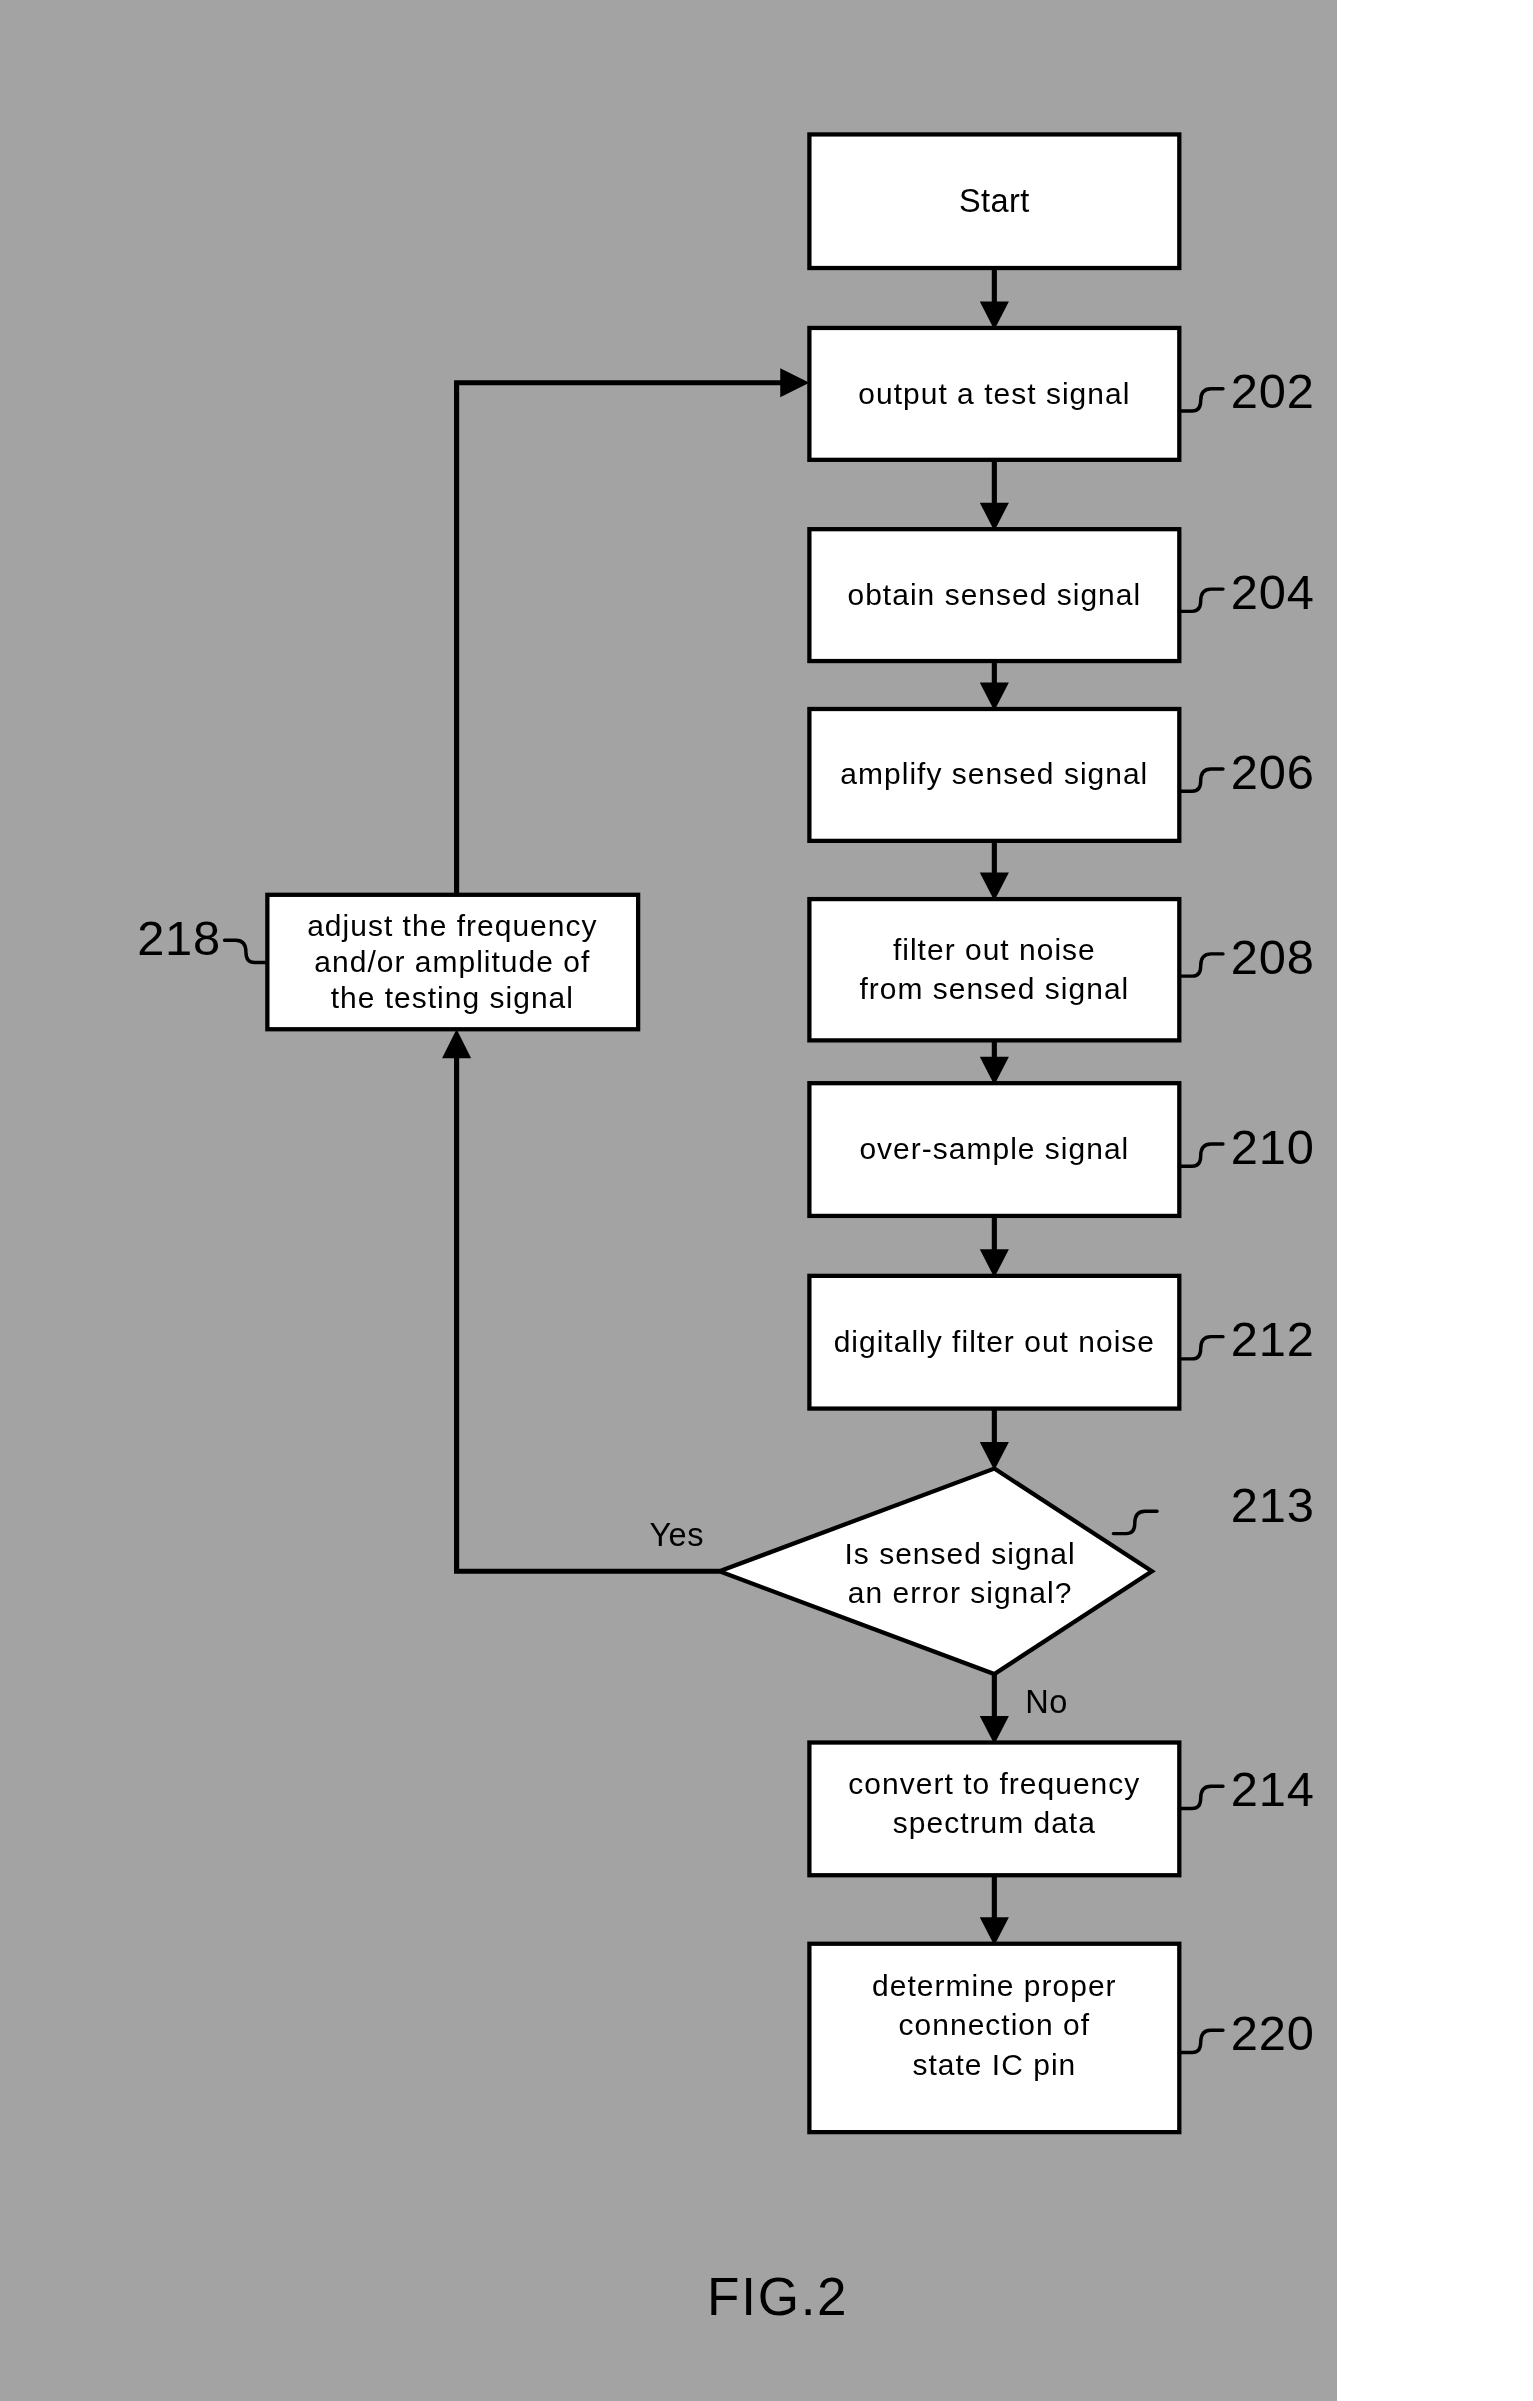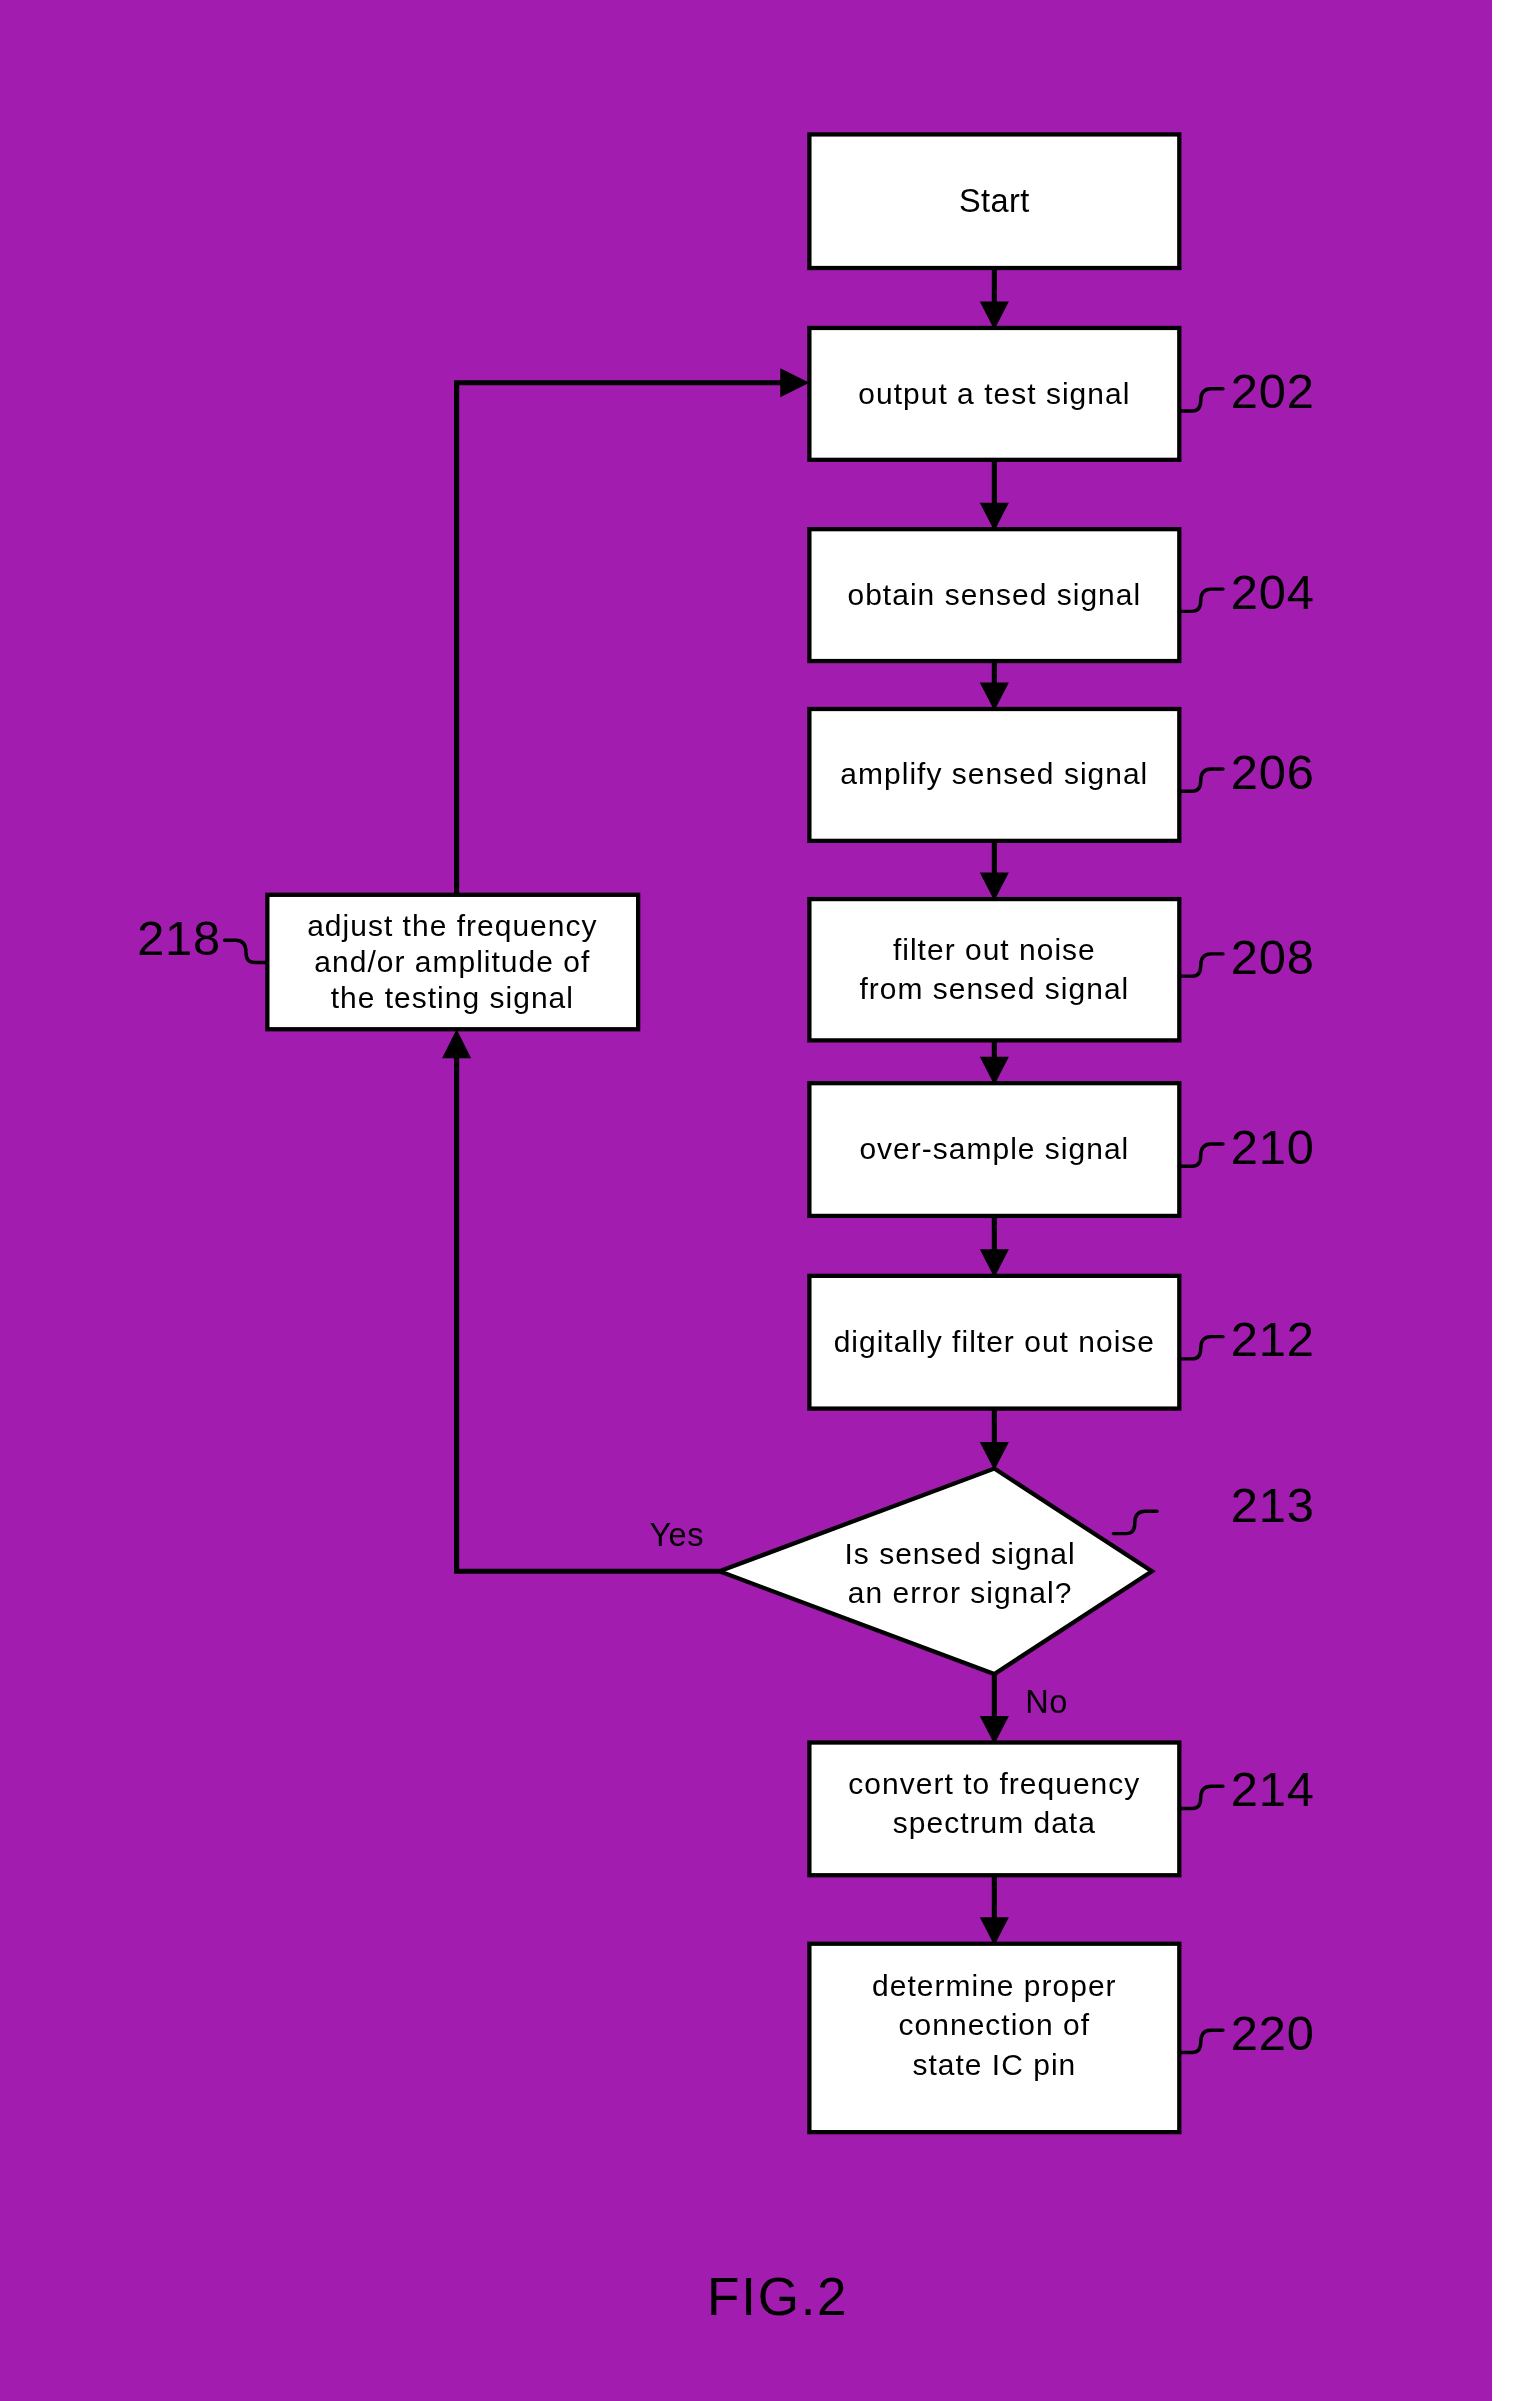--- a/index.html
+++ b/index.html
@@ -9,23 +9,23 @@
   }
   body {
     width: 1534px;
     height: 2401px;
     font-family: "Liberation Sans", sans-serif;
     color: #000000;
     overflow: hidden;
   }
   #figure-root {
     position: relative;
-    width: 1492px;
+    width: 1337px;
     height: 2401px;
-    background: #a21caf;
+    background: #a3a3a3;
   }
   svg#flowchart {
     position: absolute;
     top: 0;
     left: 0;
     width: 1534px;
     height: 2401px;
     display: block;
   }
   .node-box {

